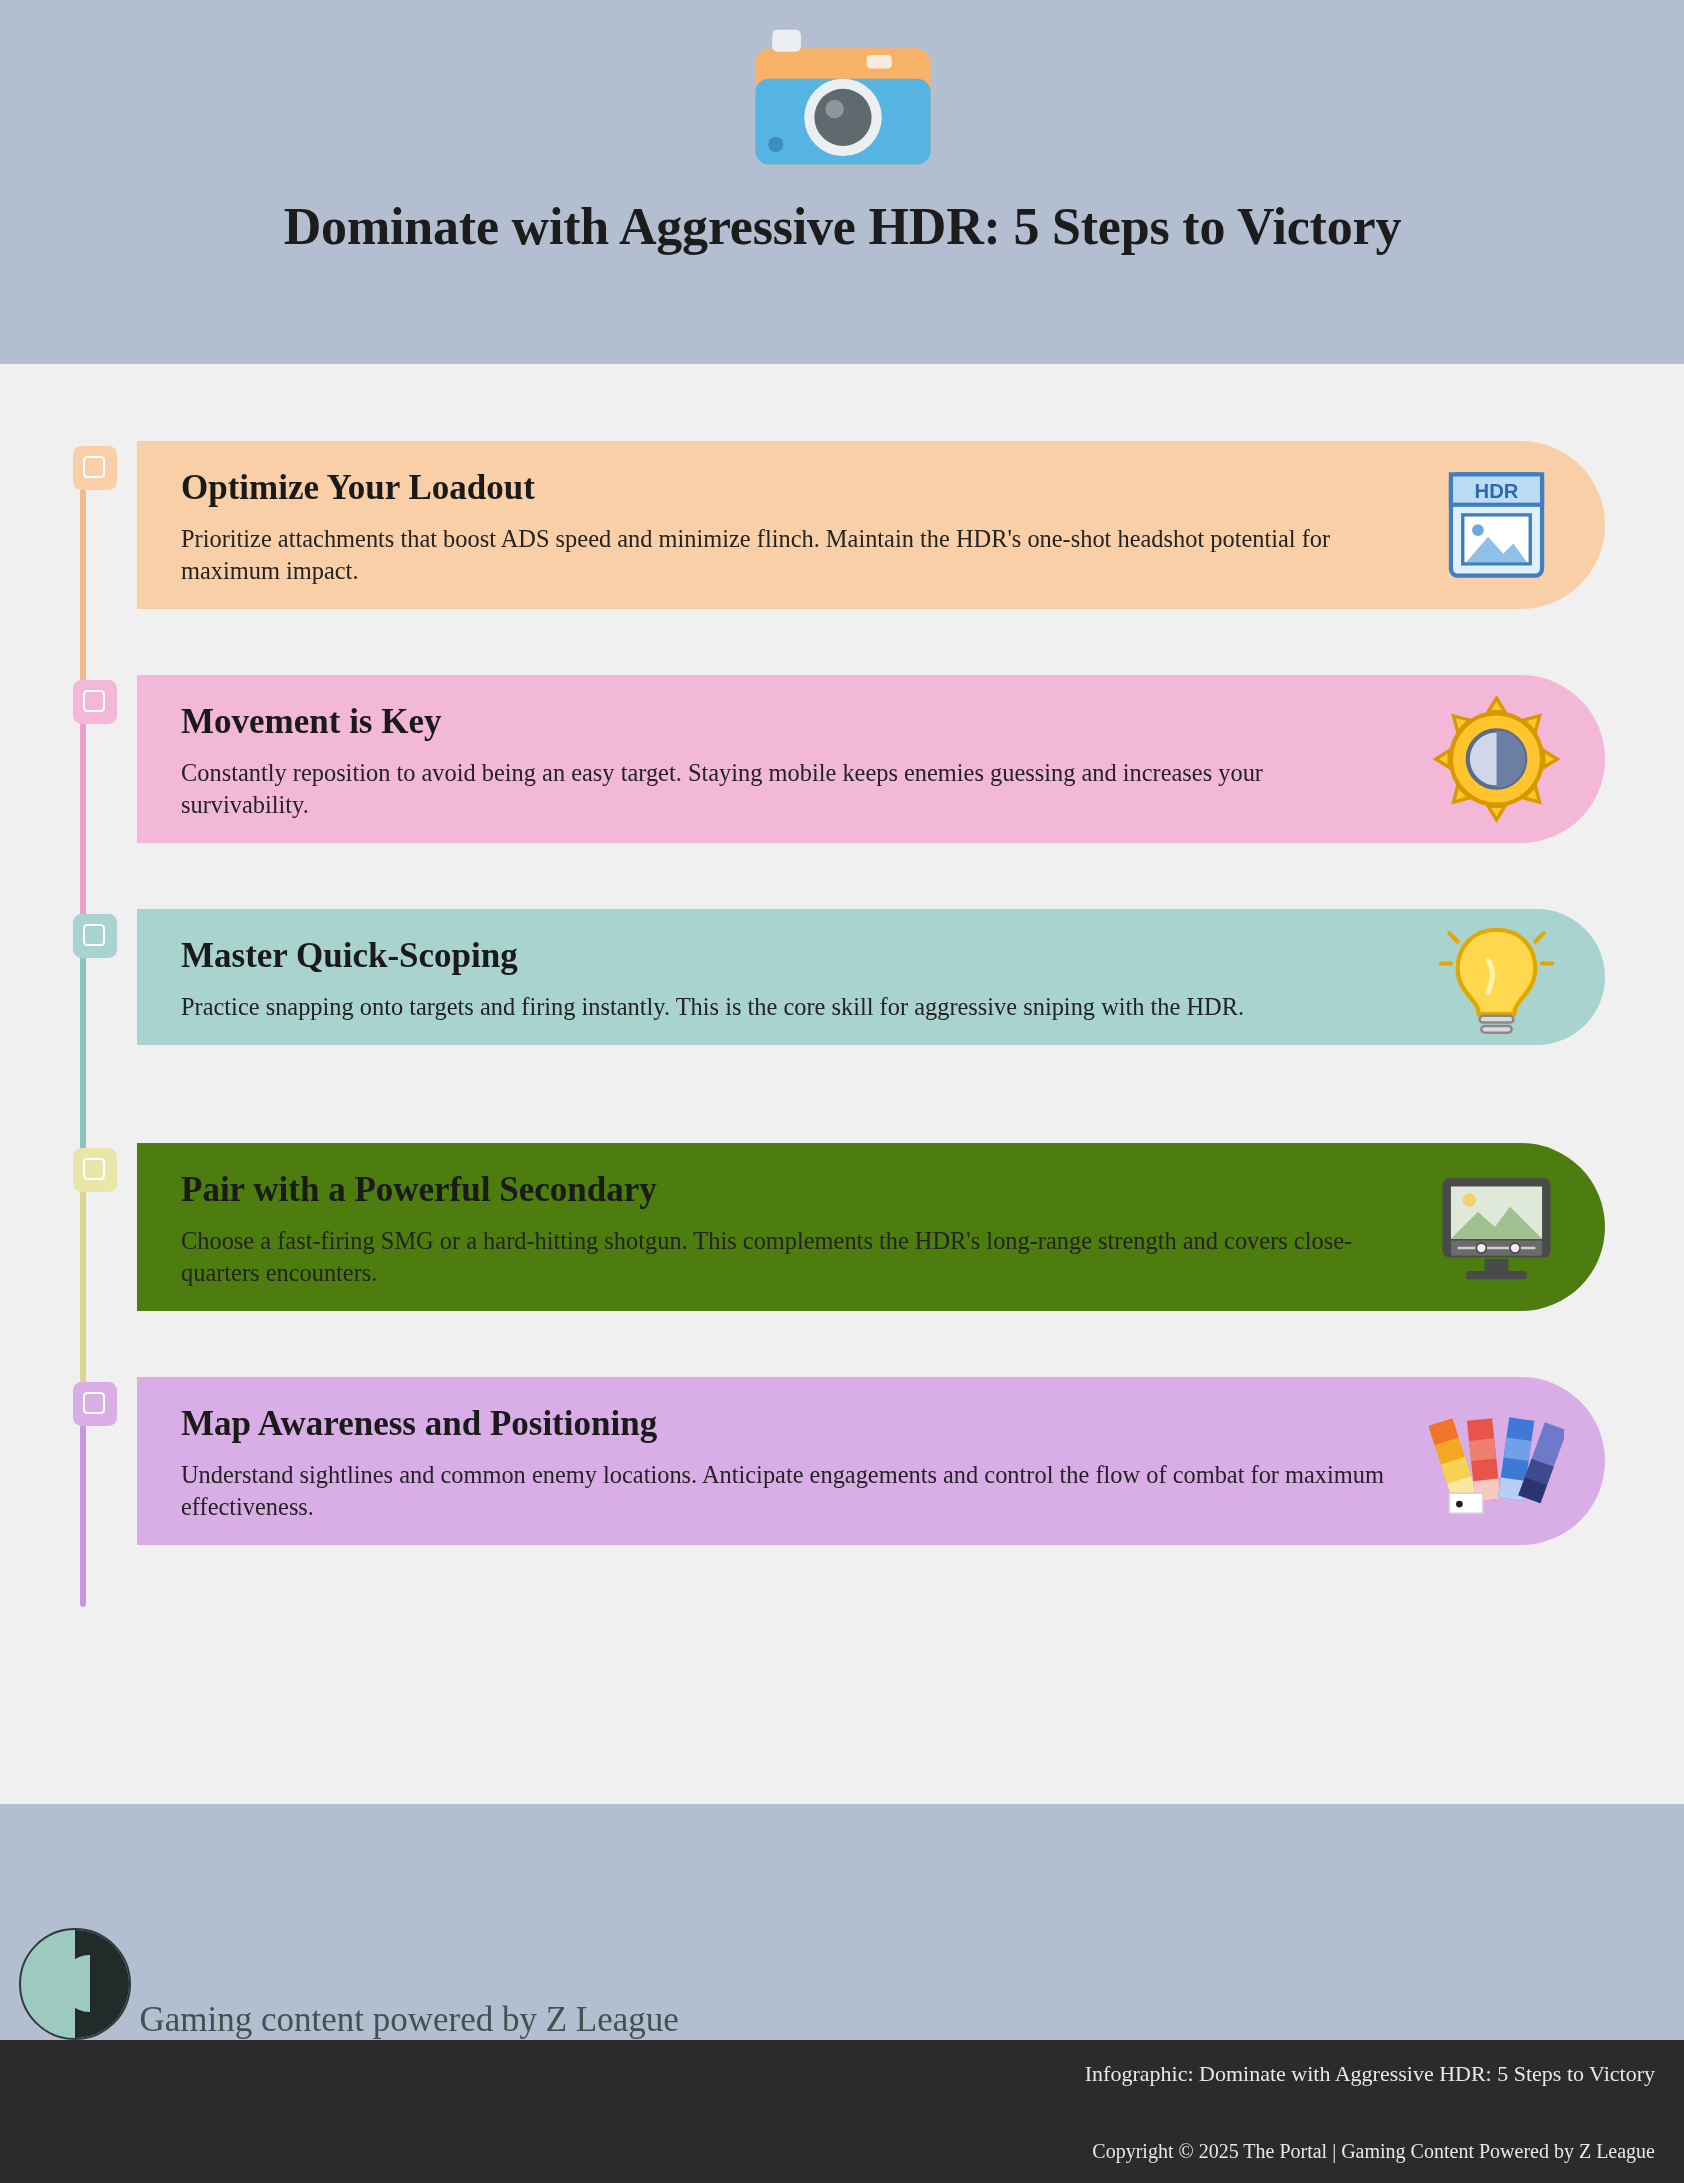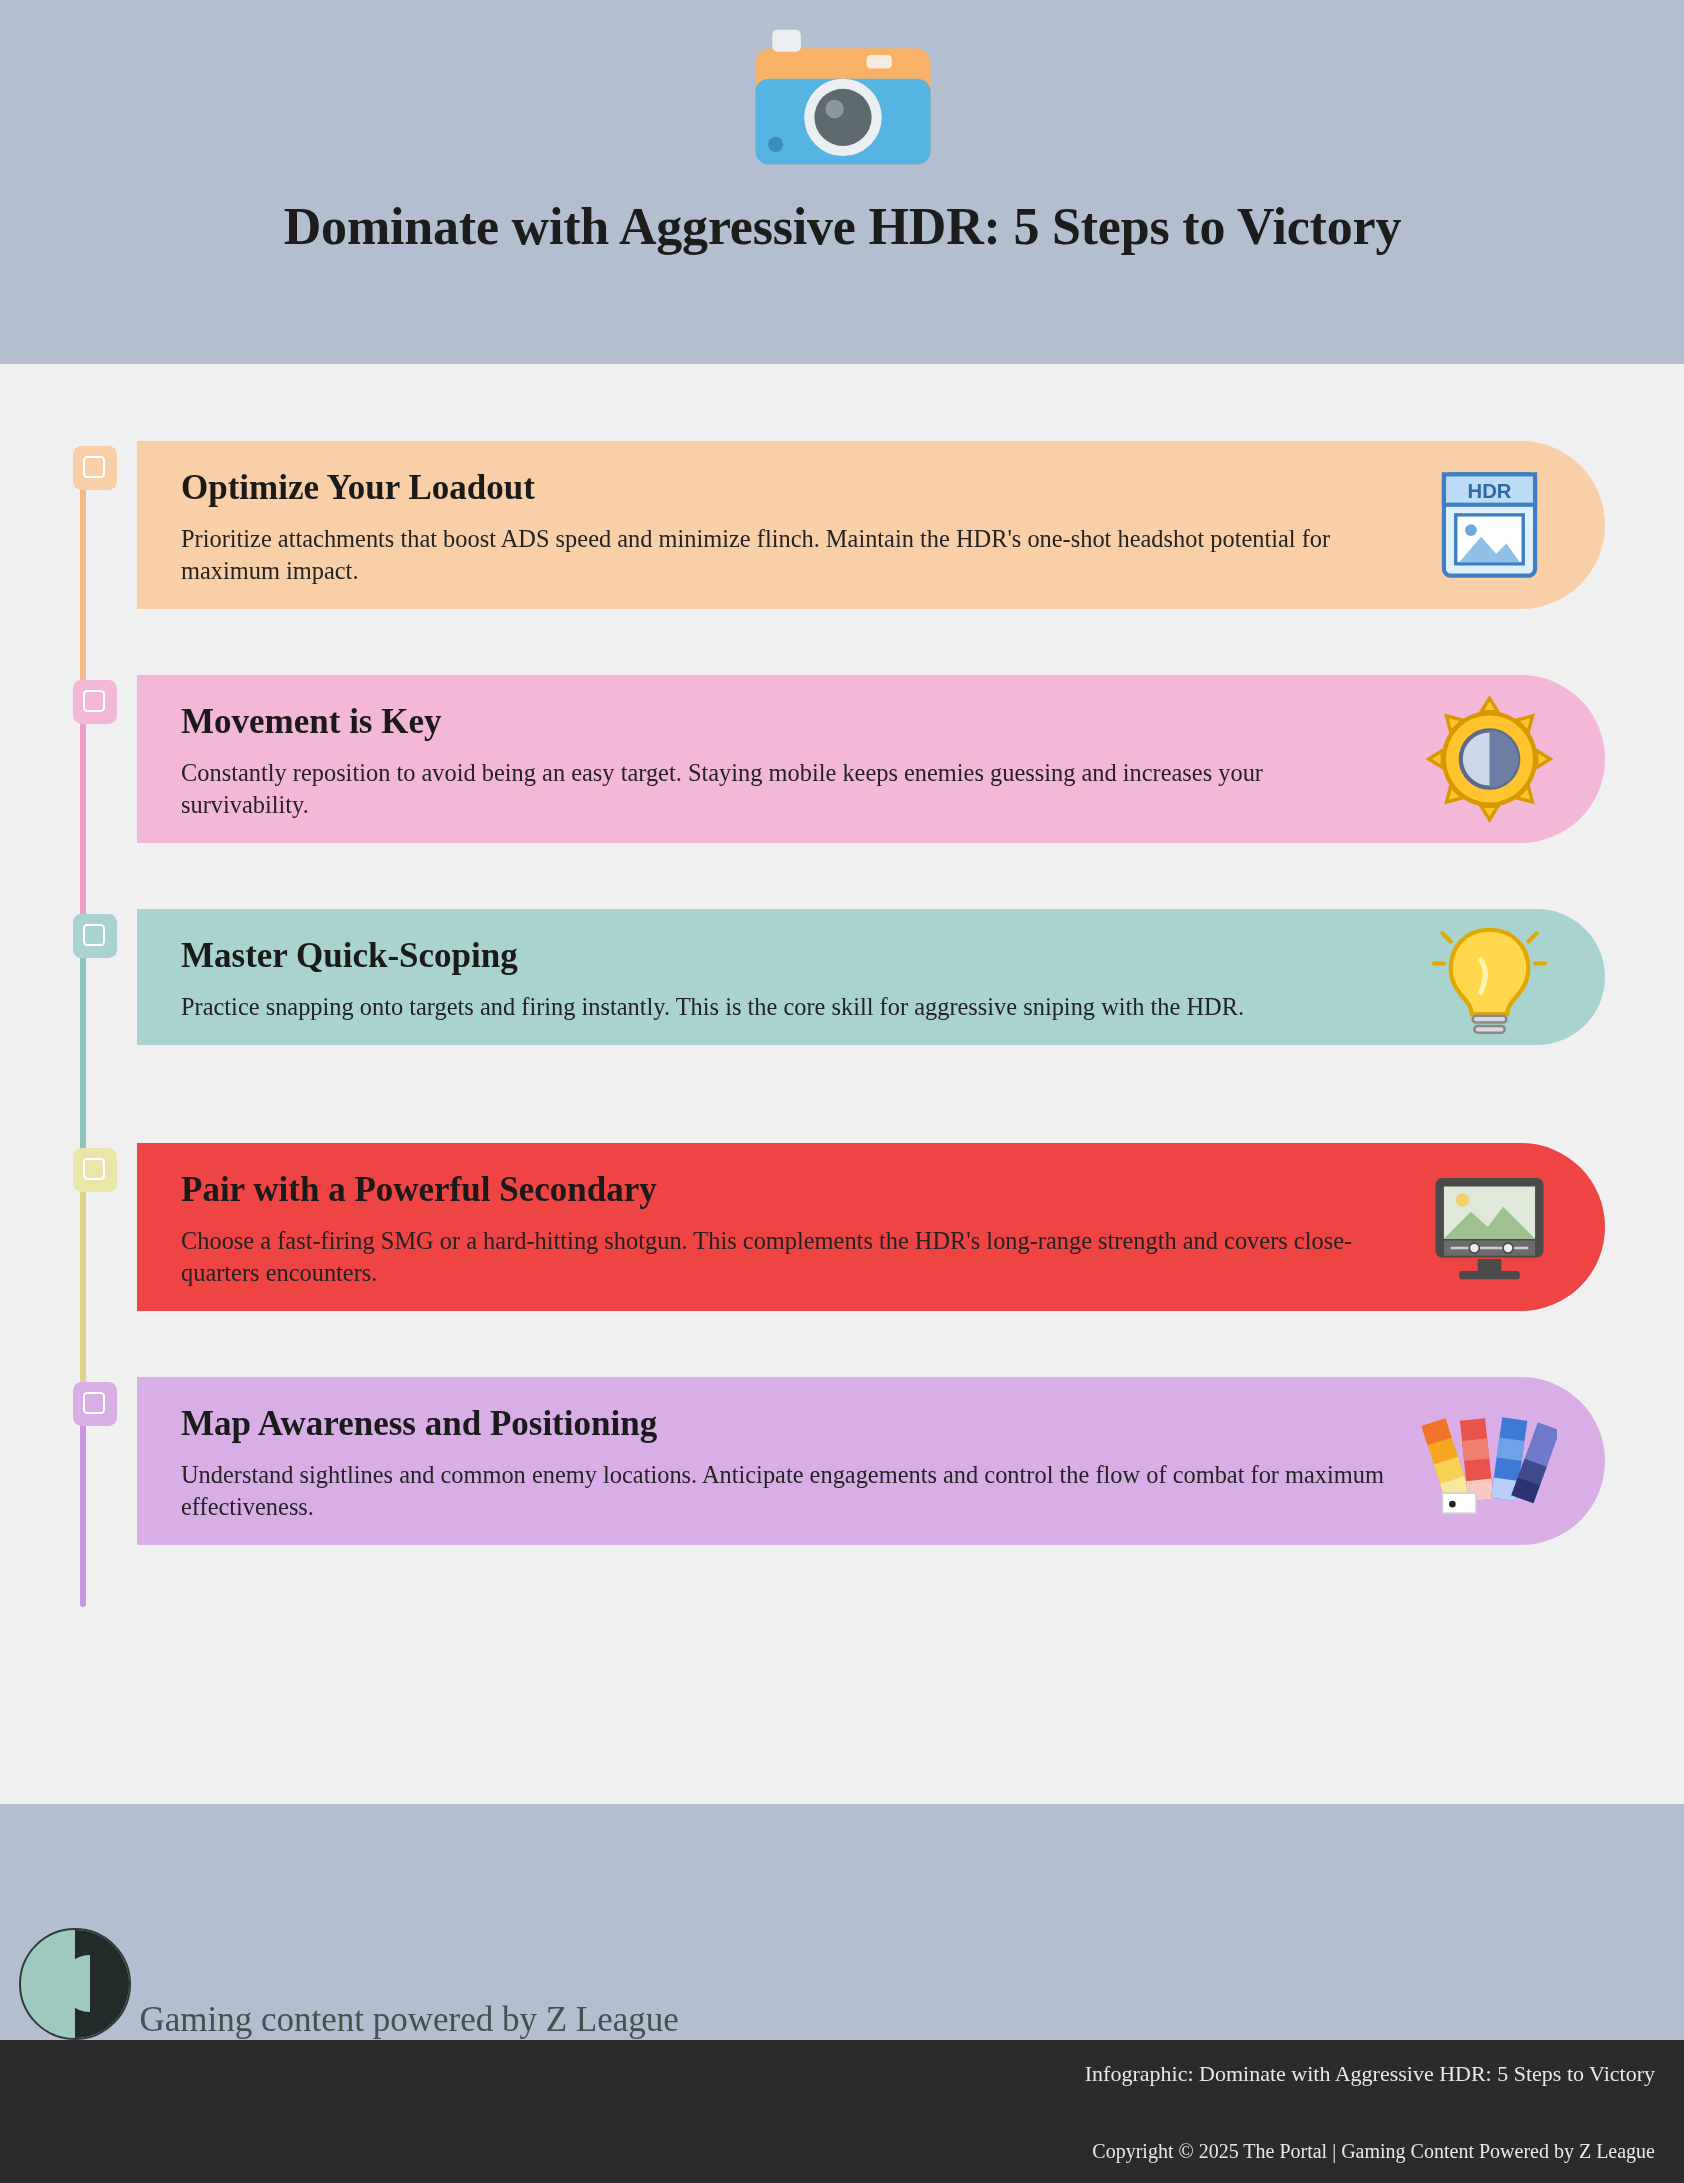--- a/index.html
+++ b/index.html
@@ -129,21 +129,21 @@
   }
   .card-desc {
     font-family: "Liberation Serif", serif;
     font-size: 24.4px;
     line-height: 1.32;
     color: #232323;
     max-width: 1213px;
   }
   .card-icon {
     position: absolute;
-    right: 48px;
+    right: 41px;
     top: 50%;
     transform: translateY(-50%);
     width: 135px;
     height: 135px;
   }
 
   
   .brand {
     flex: 0 0 236px;
     background: #b3bfd1;
@@ -307,21 +307,21 @@
             </svg>
           </div>
         </div>
       </div>
 
       <div class="step">
         <div class="rail" style="background:#ddd58b"></div>
         <div class="marker" style="background:#eae5a8">
             <i></i>
           </div>
-        <div class="card" style="background:#ef4444">
+        <div class="card" style="background:#4d7c0f">
           <div class="card-text">
             <div class="card-title">Pair with a Powerful Secondary</div>
             <div class="card-desc">Choose a fast-firing SMG or a hard-hitting shotgun. This complements the HDR's long-range strength and covers close-quarters encounters.</div>
           </div>
           <div class="card-icon">
             <svg viewBox="0 0 160 160" width="135" height="135">
               <rect x="16" y="22" width="128" height="94" rx="8" fill="#4a4a4a"></rect>
               <rect x="26" y="32" width="108" height="62" fill="#dfe9d9"></rect>
               <path d="M26 94 L58 62 L78 80 L96 56 L134 94 Z" fill="#9fc08f"></path>
               <circle cx="48" cy="48" r="8" fill="#f2d06b"></circle>

